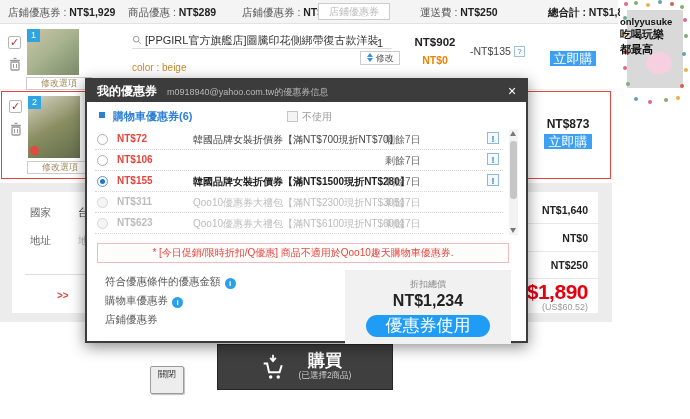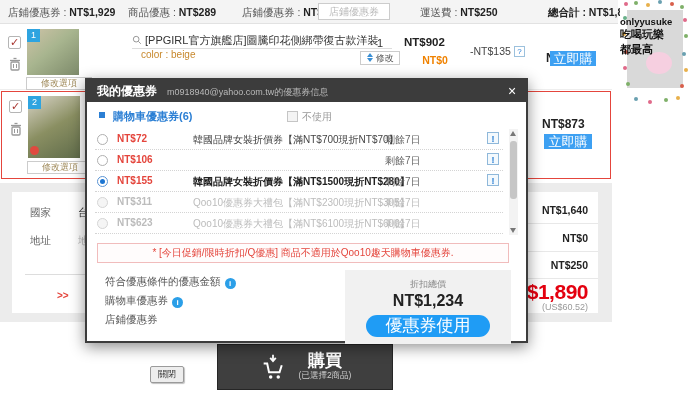--- a/index.html
+++ b/index.html
@@ -24,21 +24,21 @@
   .row2box { left:1px; top:91px; width:610px; height:88px; border:1px solid #e4453c; background:#fff; }
   .title-line { font-size:11px; color:#333; white-space:nowrap; }
   .title-divider { border-bottom:1px solid #ddd; }
   .opt { font-size:10px; color:#c8882c; }
   .qty { font-size:11px; color:#333; text-align:center; }
   .stepper { border:1px solid #ccc; background:#fff; font-size:9px; color:#555; text-align:center; line-height:12px; height:14px; }
   .stepper .arrs { display:inline-block; width:7px; position:relative; height:9px; vertical-align:-1px; }
   .stepper .arrs:before,.stepper .arrs:after { content:""; position:absolute; left:1px; border-left:3px solid transparent; border-right:3px solid transparent; }
   .stepper .arrs:before { top:0; border-bottom:4px solid #3b8fd4; }
   .stepper .arrs:after { bottom:0; border-top:4px solid #3b8fd4; }
-  .p-bold { font-weight:bold; font-size:11.5px; color:#222; }
+  .p-bold { font-weight:bold; font-size:11.5px; color:#222; text-align:center; }
   .p-orange { font-weight:bold; font-size:10.5px; color:#f08200; text-align:center; }
   .p-disc { font-size:10.5px; color:#444; }
   .qmark { display:inline-block; width:11px; height:11px; border:1px solid #9cc1dd; color:#2b7fd4; font-size:8px; text-align:center; line-height:10px; vertical-align:1px; margin-left:3px; background:#fff; }
   .buy-now { background:#3da0f2; color:#fff; border:none; font-size:13px; text-align:center; line-height:15px; height:15px; }
 
   
   .gray-panel { left:0; top:183px; width:612px; height:139px; background:#ececec; }
   .white-card { position:absolute; left:12px; top:9px; width:586px; height:121px; background:#fff; }
   .form-label { position:absolute; left:18px; font-size:10.5px; color:#666; }
   .form-val { position:absolute; left:66px; font-size:10.5px; color:#333; }
@@ -47,21 +47,21 @@
   .more-link { position:absolute; left:45px; font-size:10px; color:#e4453c; font-weight:bold; }
   .tot-col { position:absolute; right:0; top:0; width:145px; height:121px; }
   .tot-row { position:absolute; right:10px; width:135px; text-align:right; font-weight:bold; font-size:10.5px; color:#222; }
   .tot-sep { position:absolute; right:0; width:140px; border-top:1px solid #e8e8e8; }
   .tot-big { position:absolute; right:10px; width:160px; text-align:right; color:#e4000f; font-weight:bold; font-size:21px; letter-spacing:-0.5px; }
   .tot-usd { position:absolute; right:10px; width:120px; text-align:right; color:#999; font-size:9px; }
   .scrolltop { left:627px; top:192px; width:22px; height:22px; background:#fff; border:1px solid #ccc; }
   .scrolltop i { position:absolute; left:6px; top:9px; width:8px; height:8px; border-top:2px solid #8a6d3b; border-left:2px solid #8a6d3b; transform:rotate(45deg); }
 
   
-  .close-btn { left:150px; top:366px; width:34px; height:17px; background:#ededed; border:1px solid #9a9a9a; border-radius:2px; font-size:9px; color:#333; text-align:center; line-height:15px; box-shadow:1px 1px 1px rgba(0,0,0,.25); }
+  .close-btn { left:150px; top:366px; width:34px; height:28px; background:#ededed; border:1px solid #9a9a9a; border-radius:2px; font-size:9px; color:#333; text-align:center; line-height:15px; box-shadow:1px 1px 1px rgba(0,0,0,.25); }
   .buy-btn { left:217px; top:344px; width:176px; height:46px; background:#3f3f3f; border:1px solid #262626; display:flex; align-items:center; justify-content:center; gap:12px; }
   .buy-txt { text-align:center; }
   .buy-main { color:#fff; font-size:17px; font-weight:bold; line-height:18px; }
   .buy-sub { color:#cfcfcf; font-size:8.5px; }
 
   
   .ad-col { left:620px; top:0; width:70px; height:419px; background:#fff; }
   .ad-box { position:absolute; left:0; top:0; width:70px; height:110px; background:#fff; overflow:hidden; }
   .ad-inner { position:absolute; left:7px; top:10px; width:56px; height:78px; background:#d9d9d9; }
   .ad-flowers { position:absolute; left:4px; top:2px; width:4px; height:4px; border-radius:50%; background:#e06a8a;
@@ -137,21 +137,21 @@
     <span class="numbadge">1</span>
   </div>
   <div class="abs edit-btn" style="left:26px;top:52px;width:66px;">修改選項</div>
   <div class="abs title-line" style="left:132px;top:8px;">
     <svg width="10" height="10" viewBox="0 0 12 12" style="vertical-align:-1px;margin-right:3px;">
         <circle cx="5" cy="5" r="3.4" fill="none" stroke="#999" stroke-width="1.2"></circle>
         <line x1="7.6" y1="7.6" x2="10.6" y2="10.6" stroke="#999" stroke-width="1.2"></line>
       </svg><span>[PPGIRL官方旗艦店]圖騰印花側綁帶復古款洋裝</span>
   </div>
   <div class="abs title-divider" style="left:132px;top:23px;width:260px;"></div>
-  <div class="abs opt" style="left:132px;top:24px;margin-left:9px;">color : beige</div>
+  <div class="abs opt" style="left:132px;top:37px;">color : beige</div>
   <div class="abs qty" style="left:366px;top:12px;width:28px;">1</div>
   <div class="abs stepper" style="left:360px;top:26px;width:40px;"><span class="arrs"></span> <span>修改</span></div>
   <div class="abs p-bold" style="left:404px;top:11px;width:62px;">NT$902</div>
   <div class="abs p-orange" style="left:404px;top:29px;width:62px;">NT$0</div>
   <div class="abs p-disc" style="left:470px;top:20px;"><span>-NT$135</span><span class="qmark">?</span></div>
   <div class="abs p-bold" style="left:546px;top:26px;width:52px;font-size:12px;">NT$767</div>
   <div class="abs buy-now" style="left:550px;top:26px;width:46px;">立即購買</div>
 </div>
 
 <div class="abs row2box">

